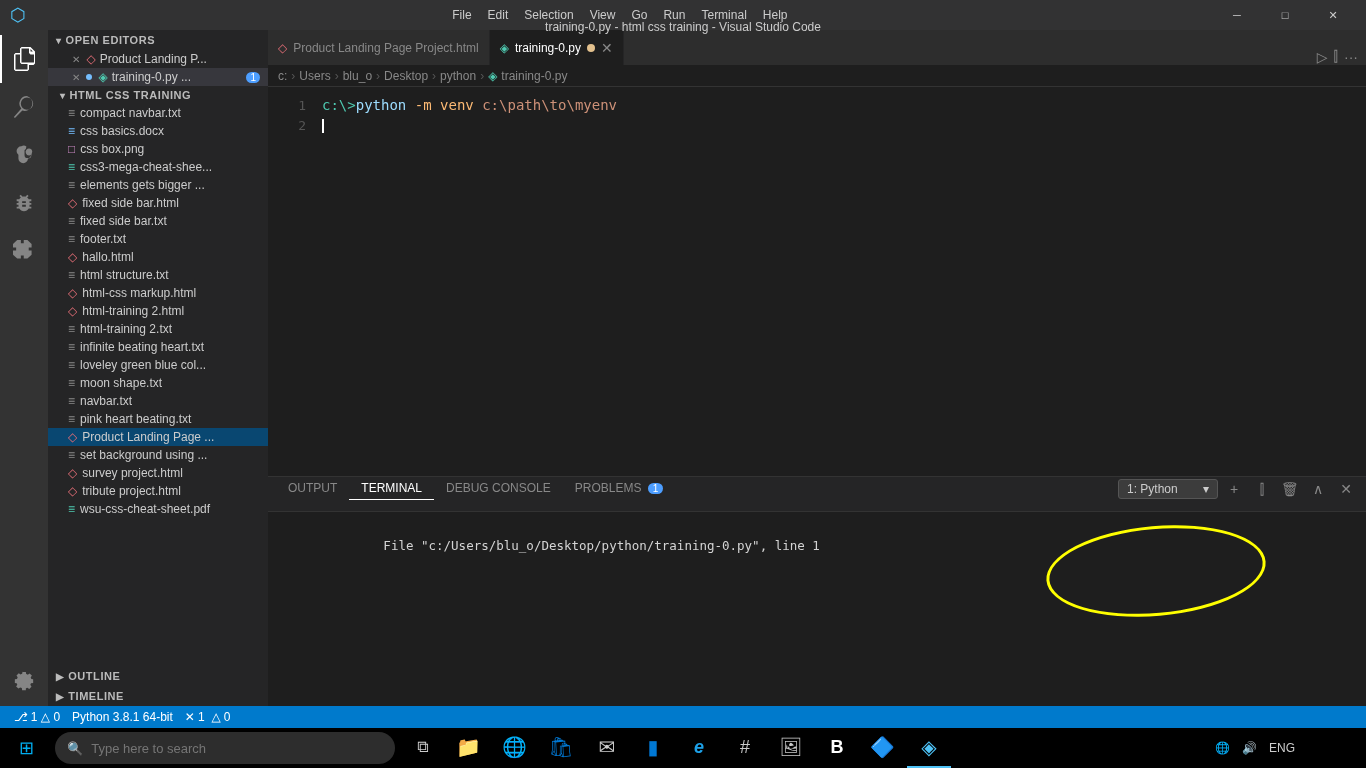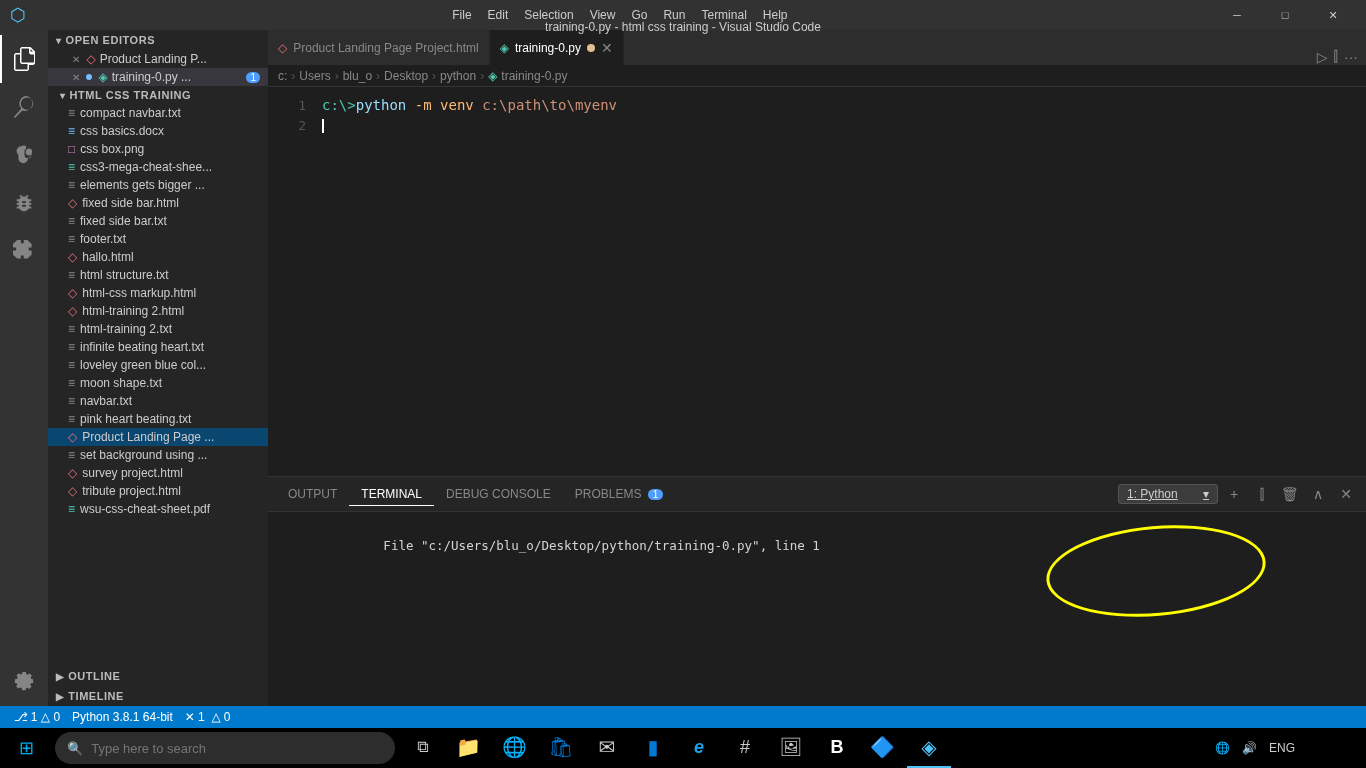--- a/index.html
+++ b/index.html
@@ -212,21 +212,21 @@
       background: #1e1e1e;
       border-top: 1px solid #333;
       display: flex;
       flex-direction: column;
       flex-shrink: 0;
     }
     .panel-tabs {
       height: 35px;
       background: #252526;
       display: flex;
-      align-items: center;
+      align-items: flex-start;
       padding: 0 8px;
       border-bottom: 1px solid #333;
     }
     .panel-tab {
       padding: 4px 12px;
       font-size: 12px;
       color: #888;
       cursor: pointer;
     }
     .panel-tab.active { color: #fff; border-bottom: 1px solid #fff; }
@@ -628,21 +628,21 @@
       </div>
     </div>
 
     <div class="terminal-panel">
       <div class="panel-tabs">
         <div class="panel-tab">OUTPUT</div>
         <div class="panel-tab active">TERMINAL</div>
         <div class="panel-tab">DEBUG CONSOLE</div>
         <div class="panel-tab">PROBLEMS <span class="problems-badge">1</span></div>
         <div class="panel-actions">
-          <div style="position:relative;text-decoration:underline;">
+          <div style="position:relative;">
             <div class="panel-action-btn">
               <span>1: Python</span>
               <span style="margin-left:auto;">▾</span>
             </div>
           </div>
           <div class="panel-icon-btn">+</div>
           <div class="panel-icon-btn">⫿</div>
           <div class="panel-icon-btn">🗑</div>
           <div class="panel-icon-btn">∧</div>
           <div class="panel-icon-btn">✕</div>

